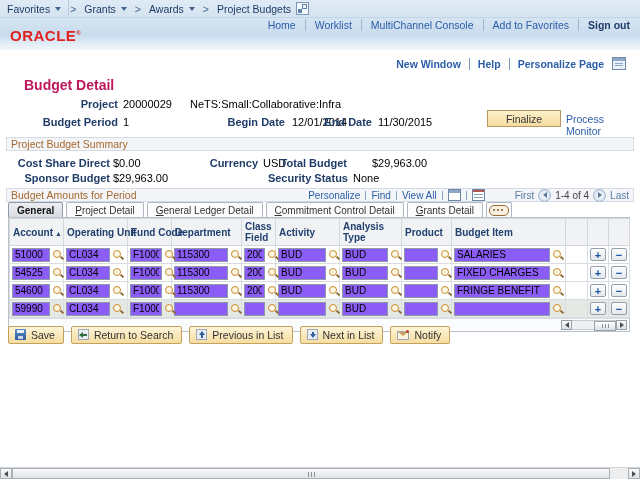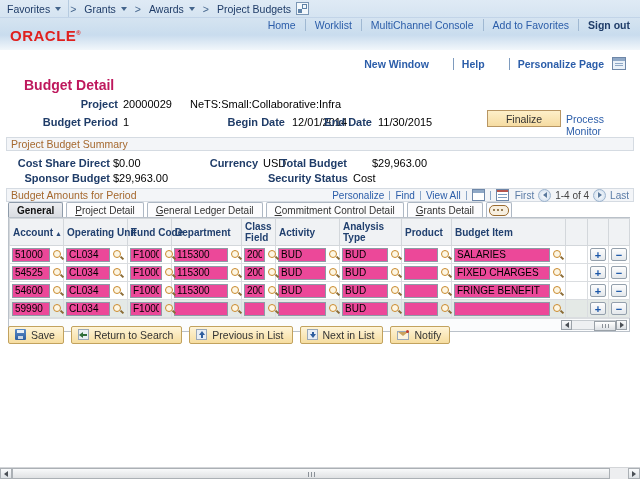--- a/index.html
+++ b/index.html
@@ -24,21 +24,21 @@
 
   .linksrow{position:absolute;right:10px;top:17px;height:15px;display:flex;align-items:center;font-size:10.5px;}
   .toplink{color:#2B5DA9;margin-left:9px;padding-left:9px;border-left:1px solid #9FB8D2;}
   .toplink.first{border-left:none;}
   .signout{font-weight:bold;color:#1F3C68;}
   .brand{position:absolute;left:10px;top:27px;font-size:15px;font-weight:bold;color:#E0201E;letter-spacing:.5px;}
   .brand sup{font-size:6px;}
 
   
   .pagebar{position:absolute;right:14px;top:57px;display:flex;align-items:center;font-size:10.5px;font-weight:bold;}
-  .pblink{color:#2B5DA9;margin-left:24px;padding-left:8px;border-left:1px solid #7E9BBE;}
+  .pblink{color:#2B5DA9;margin-left:8px;padding-left:8px;border-left:1px solid #7E9BBE;}
   .pblink.first{border-left:none;}
   .copyurl{display:inline-block;width:12px;height:11px;border:1px solid #6E87A8;background:#EAF1F8;
            position:relative;margin-left:8px;cursor:pointer;}
   .copyurl::before{content:"";position:absolute;left:0;top:0;right:0;height:3px;background:#8FA8C6;}
   .copyurl::after{content:"";position:absolute;left:2px;top:5px;right:2px;height:1px;background:#8FA8C6;box-shadow:0 2px 0 #8FA8C6;}
 
   .pagetitle{position:absolute;left:24px;top:77px;font-size:14px;font-weight:bold;color:#be185d;}
 
   
   .lbl{position:absolute;font-weight:bold;color:#1F3C68;white-space:nowrap;}
@@ -54,21 +54,21 @@
           color:#A5682E;font-size:10.5px;padding:0 4px;}
 
   .gridlinks{margin-left:auto;display:flex;align-items:center;}
   .glink{color:#2B5DA9;font-size:10px;}
   .gsep{width:1px;height:9px;background:#8AA6C8;margin:0 5px;}
   .popicon{display:inline-block;width:11px;height:10px;border:1px solid #6E87A8;background:#fff;position:relative;cursor:pointer;}
   .popicon::before{content:"";position:absolute;left:0;top:0;right:0;height:3px;background:#8FA8C6;}
   .dlicon{display:inline-block;width:11px;height:10px;border:1px solid #6E87A8;background:#fff;position:relative;cursor:pointer;}
   .dlicon::before{content:"";position:absolute;left:0;top:0;right:0;height:2px;background:#B5554E;}
   .dlicon::after{content:"";position:absolute;left:1px;top:4px;right:1px;height:1px;background:#7C9CC0;box-shadow:0 3px 0 #7C9CC0;}
-  .pager{margin-left:6px;display:flex;align-items:center;color:#444;font-size:10px;}
+  .pager{margin-left:30px;display:flex;align-items:center;color:#444;font-size:10px;}
   .pglink{color:#5A7BA6;}
   .pgbtn{display:inline-flex;align-items:center;justify-content:center;width:11px;height:11px;border-radius:50%;
          background:radial-gradient(#FDFEFF,#C9D9EA);border:1px solid #9DB4CE;margin:0 4px;cursor:pointer;}
   .tri-l{width:0;height:0;border-top:3px solid transparent;border-bottom:3px solid transparent;border-right:4px solid #5A799C;}
   .tri-r{width:0;height:0;border-top:3px solid transparent;border-bottom:3px solid transparent;border-left:4px solid #5A799C;}
 
   
   .tabs{position:absolute;left:8px;top:201px;width:560px;height:16px;display:flex;align-items:flex-end;
         border-bottom:1px solid #8FB0D4;}
   .tab{display:inline-flex;align-items:center;height:14px;padding:0 8px;margin-right:3px;
@@ -85,21 +85,21 @@
   
   .gridbox{position:absolute;left:8px;top:217px;width:620px;border:1px solid #BAC1C9;background:#fff;}
   table.grid{border-collapse:collapse;table-layout:fixed;width:620px;}
   table.grid th{background:#F0F2F4;color:#21406F;font-weight:bold;font-size:10px;text-align:left;
                 vertical-align:middle;padding:2px 3px;border:1px solid #D3D7DB;height:20px;cursor:pointer;}
   table.grid th.nw{white-space:nowrap;}
   table.grid td{border:1px solid #DADDE0;padding:1px 2px;height:15px;vertical-align:middle;background:#fff;}
   tr.alt td{background:#E4E9E6;}
   td.spacer{background:#EFF1F3;}
   .fld{display:flex;align-items:center;}
-  .fld input{height:12px;border:1px solid #8E9AA6;background:#ec4899;font-family:"Liberation Sans",sans-serif;
+  .fld input{height:12px;border:1px solid #8E9AA6;background:#8b5cf6;font-family:"Liberation Sans",sans-serif;
              font-size:10px;color:#000;padding:0 2px;margin-right:2px;}
   .lk{position:relative;display:inline-block;width:12px;height:12px;flex:none;cursor:pointer;}
   .lk::before{content:"";position:absolute;left:1px;top:1px;width:6px;height:6px;border:1.5px solid #C98A2E;
               border-radius:50%;background:#FDF6E3;}
   .lk::after{content:"";position:absolute;left:8px;top:8px;width:4px;height:2px;background:#8A6A33;transform:rotate(45deg);}
   .sortarrow{font-size:7px;color:#2A4A7A;margin-left:2px;}
   .rowbtn{width:16px;height:13px;padding:0;border:1px solid #94A0AC;border-radius:2px;
           background:linear-gradient(#FDFDFD,#E4E8EC);color:#1A56A8;font-weight:bold;font-size:11px;
           line-height:10px;cursor:pointer;font-family:"Liberation Sans",sans-serif;}
 
@@ -220,21 +220,21 @@
   </div>
   <span class="lbl" style="right:530px;top:157px;text-align:center;">Cost Share Direct</span>
   <span class="val" style="left:113px;top:157px;">$0.00</span>
   <span class="lbl" style="right:382px;top:157px;">Currency</span>
   <span class="val" style="left:263px;top:157px;">USD</span>
   <span class="lbl" style="right:293px;top:157px;">Total Budget</span>
   <span class="val" style="left:372px;top:157px;">$29,963.00</span>
   <span class="lbl" style="right:530px;top:172px;margin-left:20px;">Sponsor Budget</span>
   <span class="val" style="left:113px;top:172px;">$29,963.00</span>
   <span class="lbl" style="right:292px;top:172px;">Security Status</span>
-  <span class="val" style="left:353px;top:172px;">Cost</span>
+  <span class="val" style="left:353px;top:172px;">None</span>
 
   <div class="secbar" style="top:188px;">
     <span>Budget Amounts for Period</span>
     <span class="gridlinks">
       <a class="glink">Personalize</a>
       <span class="gsep"></span>
       <a class="glink">Find</a>
       <span class="gsep"></span>
       <a class="glink">View All</a>
       <span class="gsep"></span>

